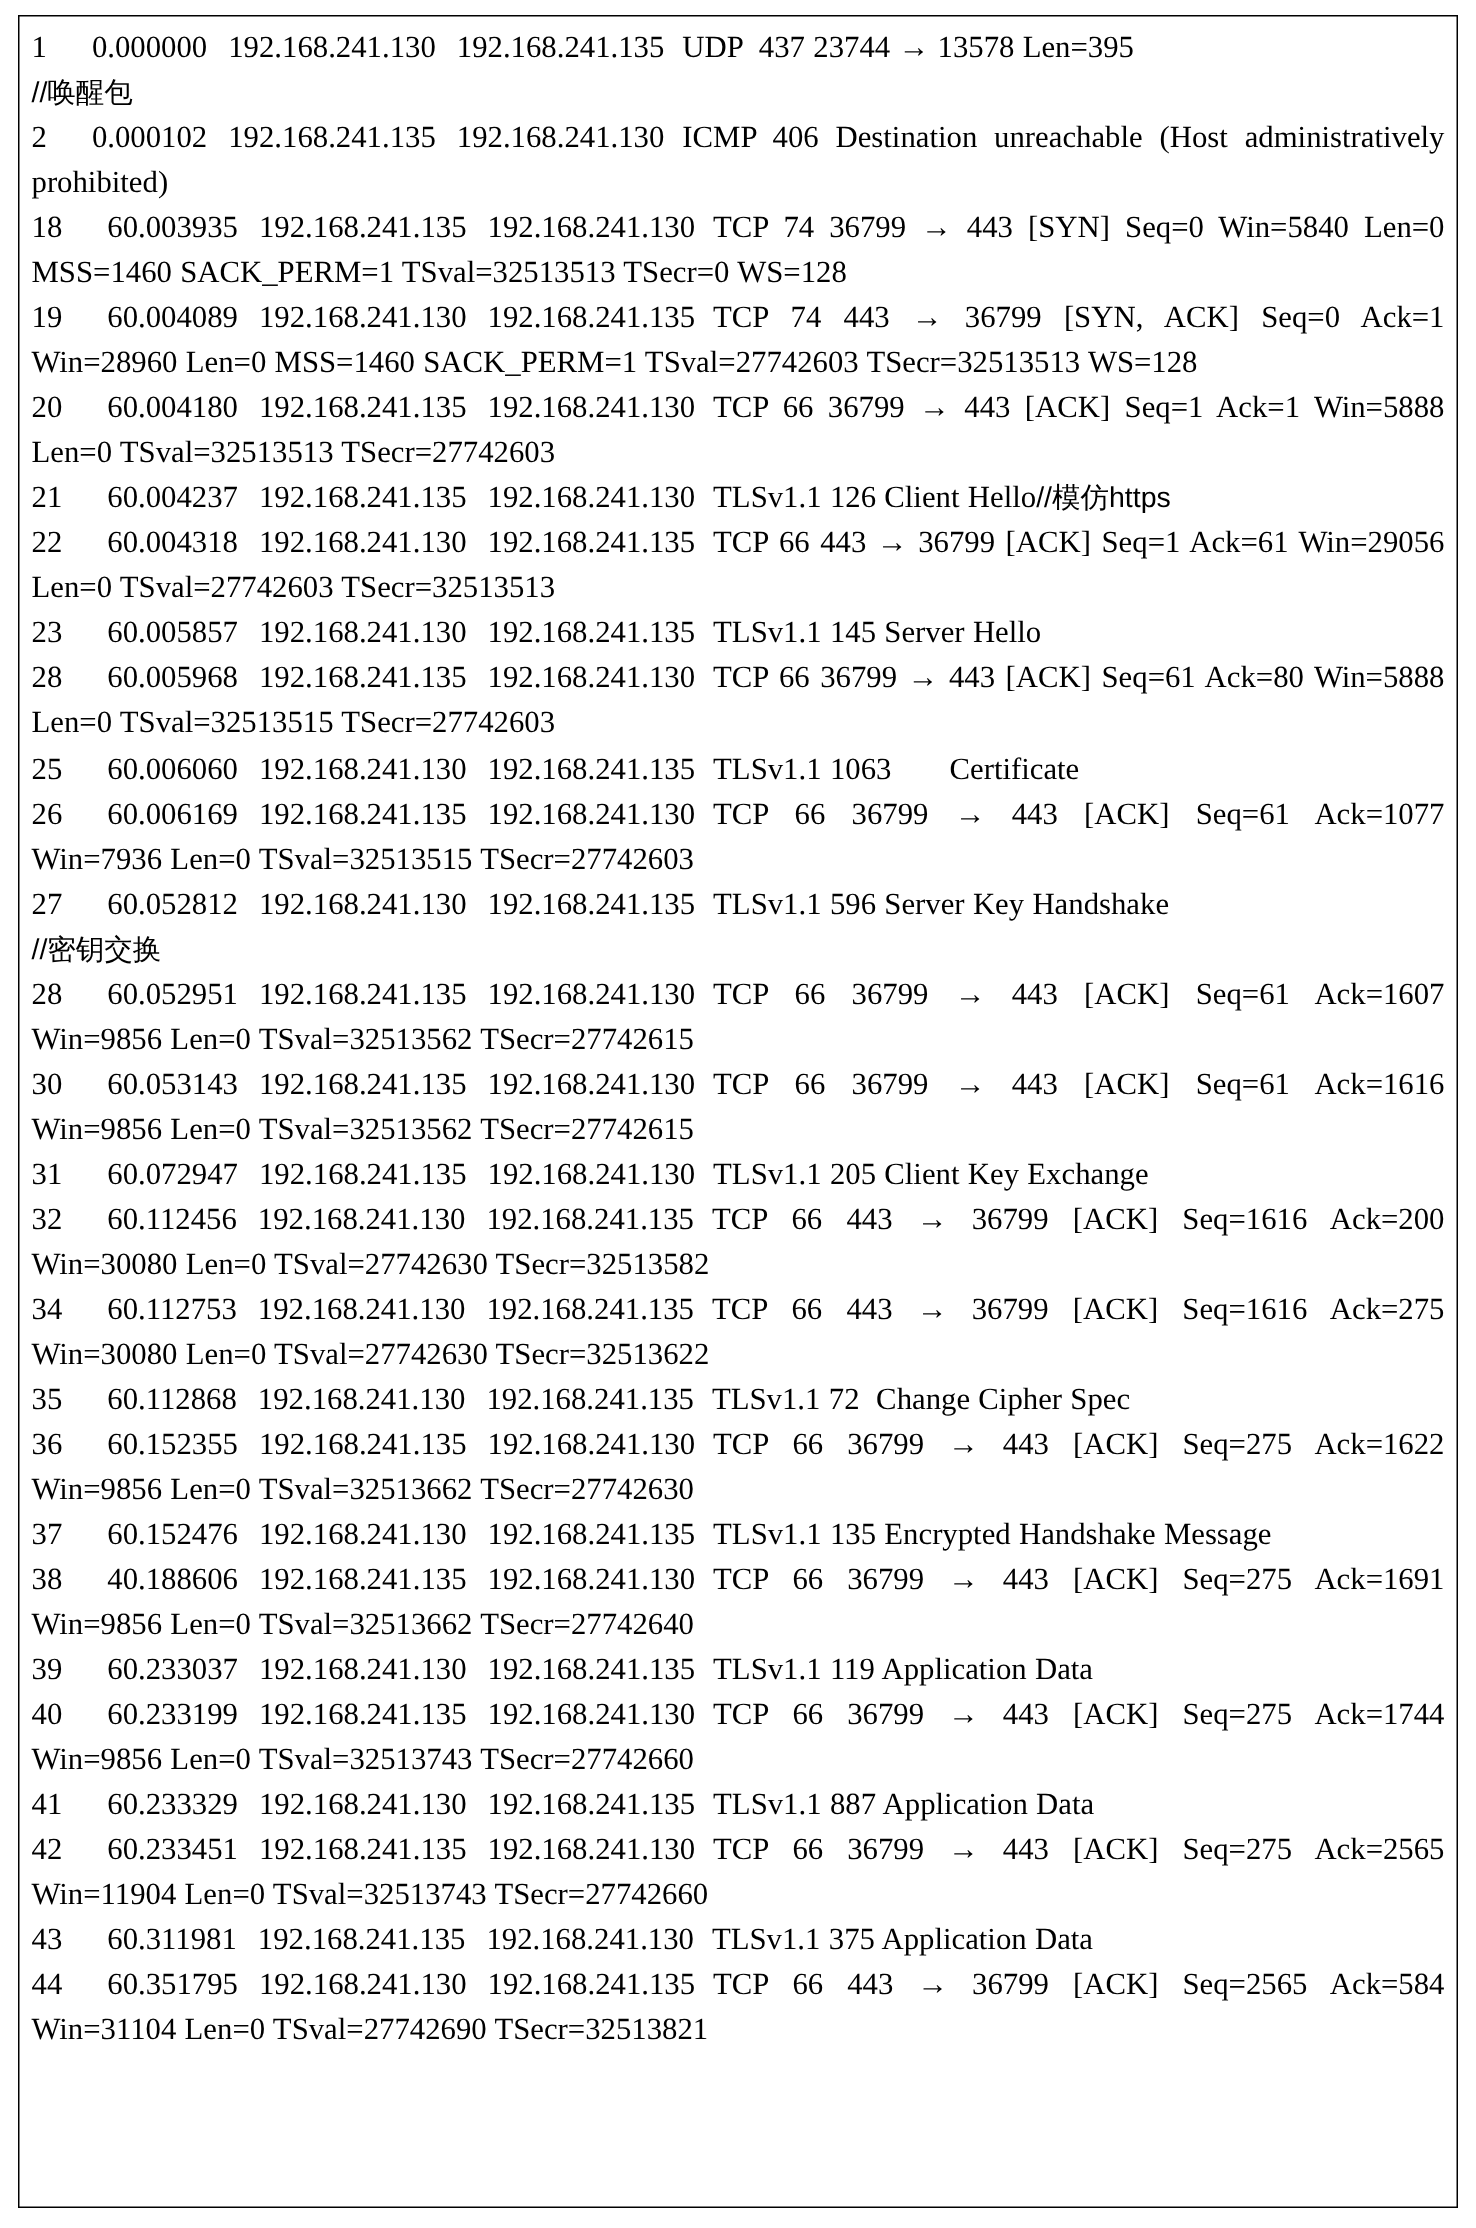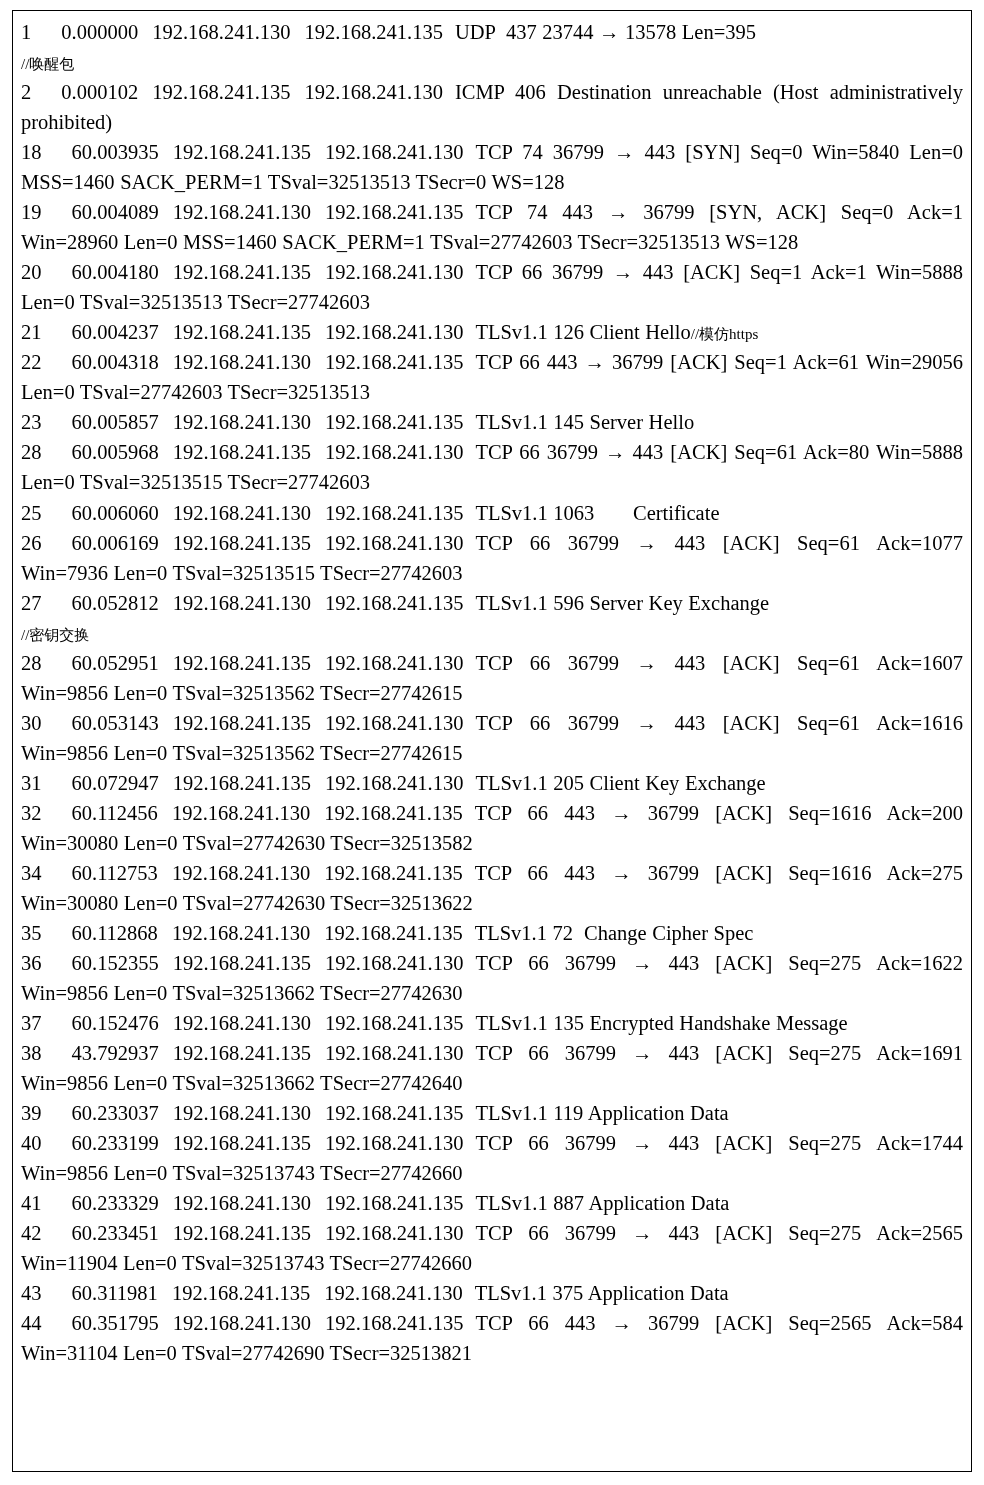--- a/index.html
+++ b/index.html
@@ -35,21 +35,21 @@
     margin: 0;
     padding: 0;
     word-spacing: 0.02em;
   }
   .pkt .no { }
   .pkt .gap1 { display: inline-block; width: 30px; }
   .pkt .gap2 { display: inline-block; width: 14px; }
   .pkt .gap3 { display: inline-block; width: 14px; }
   .pkt .gap4 { display: inline-block; width: 12px; }
   .pkt .gap5 { display: inline-block; width: 10px; }
-  .cjk { font-family: Liberation Serif, serif; font-size: 15px; }
+  .cjk { font-family: Liberation Sans, sans-serif; font-size: 19px; }
 </style>
 </head>
 <body>
 
 <div class="page">
   <div class="frame">
 
     <p class="pkt"><span class="no">1</span><span class="gap1"></span><span>0.000000</span><span class="gap2"></span><span>192.168.241.130</span><span class="gap3"></span><span>192.168.241.135</span><span class="gap4"></span><span>UDP</span><span class="gap5"></span><span>437</span> <span>23744 → 13578 Len=395</span><br><span class="cjk">//唤醒包</span></p>
 
     <p class="pkt"><span class="no">2</span><span class="gap1"></span><span>0.000102</span><span class="gap2"></span><span>192.168.241.135</span><span class="gap3"></span><span>192.168.241.130</span><span class="gap4"></span><span>ICMP</span><span class="gap5"></span><span>406</span> <span>Destination unreachable (Host administratively prohibited)</span></p>
@@ -65,41 +65,41 @@
     <p class="pkt"><span class="no">22</span><span class="gap1"></span><span>60.004318</span><span class="gap2"></span><span>192.168.241.130</span><span class="gap3"></span><span>192.168.241.135</span><span class="gap4"></span><span>TCP</span> <span>66</span> <span>443 → 36799 [ACK] Seq=1 Ack=61 Win=29056 Len=0 TSval=27742603 TSecr=32513513</span></p>
 
     <p class="pkt"><span class="no">23</span><span class="gap1"></span><span>60.005857</span><span class="gap2"></span><span>192.168.241.130</span><span class="gap3"></span><span>192.168.241.135</span><span class="gap4"></span><span>TLSv1.1</span> <span>145</span> <span>Server Hello</span></p>
 
     <p class="pkt"><span class="no">28</span><span class="gap1"></span><span>60.005968</span><span class="gap2"></span><span>192.168.241.135</span><span class="gap3"></span><span>192.168.241.130</span><span class="gap4"></span><span>TCP</span> <span>66</span> <span>36799 → 443 [ACK] Seq=61 Ack=80 Win=5888 Len=0 TSval=32513515 TSecr=27742603</span></p>
 
     <p class="pkt"><span class="no">25</span><span class="gap1"></span><span>60.006060</span><span class="gap2"></span><span>192.168.241.130</span><span class="gap3"></span><span>192.168.241.135</span><span class="gap4"></span><span>TLSv1.1</span> <span>1063</span>&nbsp;&nbsp;&nbsp;&nbsp;&nbsp;&nbsp; <span>Certificate</span></p>
 
     <p class="pkt"><span class="no">26</span><span class="gap1"></span><span>60.006169</span><span class="gap2"></span><span>192.168.241.135</span><span class="gap3"></span><span>192.168.241.130</span><span class="gap4"></span><span>TCP</span> <span>66</span> <span>36799 → 443 [ACK] Seq=61 Ack=1077 Win=7936 Len=0 TSval=32513515 TSecr=27742603</span></p>
 
-    <p class="pkt"><span class="no">27</span><span class="gap1"></span><span>60.052812</span><span class="gap2"></span><span>192.168.241.130</span><span class="gap3"></span><span>192.168.241.135</span><span class="gap4"></span><span>TLSv1.1</span> <span>596</span> <span>Server Key Exchange</span><br><span class="cjk">//密钥交换</span></p>
+    <p class="pkt"><span class="no">27</span><span class="gap1"></span><span>60.052812</span><span class="gap2"></span><span>192.168.241.130</span><span class="gap3"></span><span>192.168.241.135</span><span class="gap4"></span><span>TLSv1.1</span> <span>596</span> <span>Server Key Handshake</span><br><span class="cjk">//密钥交换</span></p>
 
     <p class="pkt"><span class="no">28</span><span class="gap1"></span><span>60.052951</span><span class="gap2"></span><span>192.168.241.135</span><span class="gap3"></span><span>192.168.241.130</span><span class="gap4"></span><span>TCP</span> <span>66</span> <span>36799 → 443 [ACK] Seq=61 Ack=1607 Win=9856 Len=0 TSval=32513562 TSecr=27742615</span></p>
 
 
     <p class="pkt"><span class="no">30</span><span class="gap1"></span><span>60.053143</span><span class="gap2"></span><span>192.168.241.135</span><span class="gap3"></span><span>192.168.241.130</span><span class="gap4"></span><span>TCP</span> <span>66</span> <span>36799 → 443 [ACK] Seq=61 Ack=1616 Win=9856 Len=0 TSval=32513562 TSecr=27742615</span></p>
 
     <p class="pkt"><span class="no">31</span><span class="gap1"></span><span>60.072947</span><span class="gap2"></span><span>192.168.241.135</span><span class="gap3"></span><span>192.168.241.130</span><span class="gap4"></span><span>TLSv1.1</span> <span>205</span> <span>Client Key Exchange</span></p>
 
     <p class="pkt"><span class="no">32</span><span class="gap1"></span><span>60.112456</span><span class="gap2"></span><span>192.168.241.130</span><span class="gap3"></span><span>192.168.241.135</span><span class="gap4"></span><span>TCP</span> <span>66</span> <span>443 → 36799 [ACK] Seq=1616 Ack=200 Win=30080 Len=0 TSval=27742630 TSecr=32513582</span></p>
 
 
     <p class="pkt"><span class="no">34</span><span class="gap1"></span><span>60.112753</span><span class="gap2"></span><span>192.168.241.130</span><span class="gap3"></span><span>192.168.241.135</span><span class="gap4"></span><span>TCP</span> <span>66</span> <span>443 → 36799 [ACK] Seq=1616 Ack=275 Win=30080 Len=0 TSval=27742630 TSecr=32513622</span></p>
 
     <p class="pkt"><span class="no">35</span><span class="gap1"></span><span>60.112868</span><span class="gap2"></span><span>192.168.241.130</span><span class="gap3"></span><span>192.168.241.135</span><span class="gap4"></span><span>TLSv1.1</span> <span>72</span>&nbsp; <span>Change Cipher Spec</span></p>
 
     <p class="pkt"><span class="no">36</span><span class="gap1"></span><span>60.152355</span><span class="gap2"></span><span>192.168.241.135</span><span class="gap3"></span><span>192.168.241.130</span><span class="gap4"></span><span>TCP</span> <span>66</span> <span>36799 → 443 [ACK] Seq=275 Ack=1622 Win=9856 Len=0 TSval=32513662 TSecr=27742630</span></p>
 
     <p class="pkt"><span class="no">37</span><span class="gap1"></span><span>60.152476</span><span class="gap2"></span><span>192.168.241.130</span><span class="gap3"></span><span>192.168.241.135</span><span class="gap4"></span><span>TLSv1.1</span> <span>135</span> <span>Encrypted Handshake Message</span></p>
 
-    <p class="pkt"><span class="no">38</span><span class="gap1"></span><span>43.792937</span><span class="gap2"></span><span>192.168.241.135</span><span class="gap3"></span><span>192.168.241.130</span><span class="gap4"></span><span>TCP</span> <span>66</span> <span>36799 → 443 [ACK] Seq=275 Ack=1691 Win=9856 Len=0 TSval=32513662 TSecr=27742640</span></p>
+    <p class="pkt"><span class="no">38</span><span class="gap1"></span><span>40.188606</span><span class="gap2"></span><span>192.168.241.135</span><span class="gap3"></span><span>192.168.241.130</span><span class="gap4"></span><span>TCP</span> <span>66</span> <span>36799 → 443 [ACK] Seq=275 Ack=1691 Win=9856 Len=0 TSval=32513662 TSecr=27742640</span></p>
 
     <p class="pkt"><span class="no">39</span><span class="gap1"></span><span>60.233037</span><span class="gap2"></span><span>192.168.241.130</span><span class="gap3"></span><span>192.168.241.135</span><span class="gap4"></span><span>TLSv1.1</span> <span>119</span> <span>Application Data</span></p>
 
     <p class="pkt"><span class="no">40</span><span class="gap1"></span><span>60.233199</span><span class="gap2"></span><span>192.168.241.135</span><span class="gap3"></span><span>192.168.241.130</span><span class="gap4"></span><span>TCP</span> <span>66</span> <span>36799 → 443 [ACK] Seq=275 Ack=1744 Win=9856 Len=0 TSval=32513743 TSecr=27742660</span></p>
 
     <p class="pkt"><span class="no">41</span><span class="gap1"></span><span>60.233329</span><span class="gap2"></span><span>192.168.241.130</span><span class="gap3"></span><span>192.168.241.135</span><span class="gap4"></span><span>TLSv1.1</span> <span>887</span> <span>Application Data</span></p>
 
     <p class="pkt"><span class="no">42</span><span class="gap1"></span><span>60.233451</span><span class="gap2"></span><span>192.168.241.135</span><span class="gap3"></span><span>192.168.241.130</span><span class="gap4"></span><span>TCP</span> <span>66</span> <span>36799 → 443 [ACK] Seq=275 Ack=2565 Win=11904 Len=0 TSval=32513743 TSecr=27742660</span></p>
 
     <p class="pkt"><span class="no">43</span><span class="gap1"></span><span>60.311981</span><span class="gap2"></span><span>192.168.241.135</span><span class="gap3"></span><span>192.168.241.130</span><span class="gap4"></span><span>TLSv1.1</span> <span>375</span> <span>Application Data</span></p>

